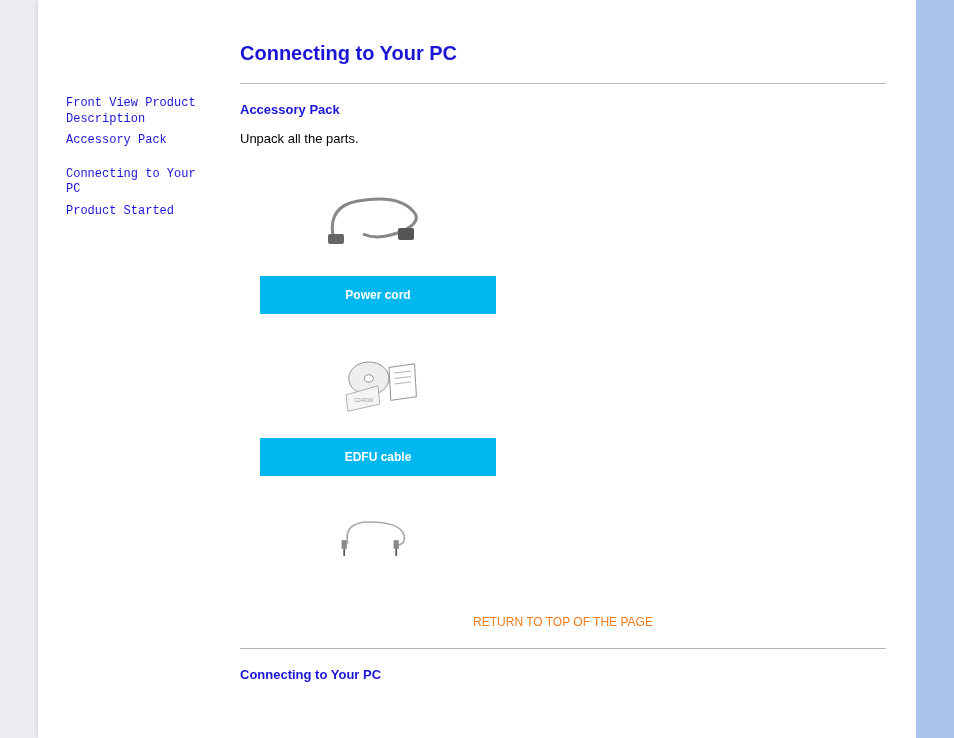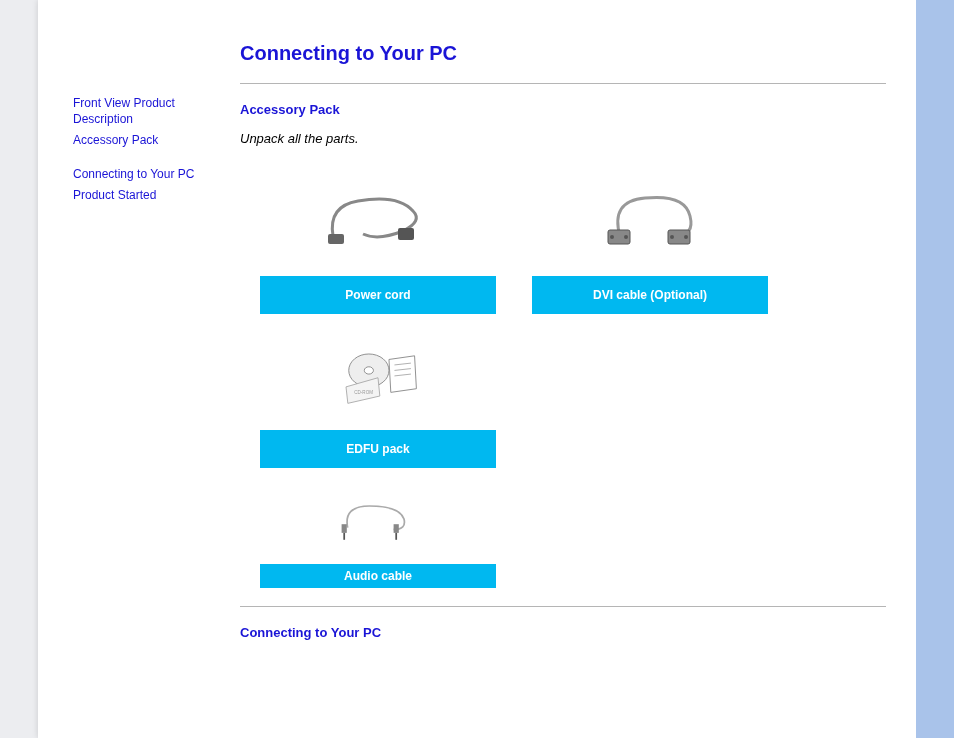--- a/index.html
+++ b/index.html
@@ -24,23 +24,24 @@
   .right-accent {
     position: absolute;
     right: 0;
     top: 0;
     width: 38px;
     height: 738px;
     background: #a9c3ea;
   }
   .sidebar {
     width: 178px;
-    padding: 96px 12px 0 35px;
+    padding: 96px 12px 0 28px;
     font-size: 12px;
     line-height: 1.3;
+    font-family: Liberation Mono, monospace;
   }
   .sidebar a {
     color: #1a14d6;
     text-decoration: none;
     display: block;
   }
   .sidebar .nav-group { margin-bottom: 18px; }
   .sidebar .nav-item { margin-bottom: 6px; }
   .main {
     flex: 1;
@@ -60,32 +61,31 @@
   .section-heading {
     color: #1a14d6;
     font-size: 13px;
     font-weight: bold;
     margin-bottom: 14px;
   }
   .body-text {
     color: #000;
     font-size: 13px;
     margin-bottom: 26px;
-    font-style: italic;
   }
   .accessory-grid {
     display: flex;
     flex-direction: column;
     gap: 0;
     padding: 0 20px;
   }
   .accessory-row {
     display: flex;
     gap: 36px;
-    margin-bottom: 12px;
+    margin-bottom: 20px;
   }
   .accessory-cell {
     width: 236px;
     display: flex;
     flex-direction: column;
     align-items: center;
   }
   .img-holder {
     height: 98px;
     width: 100%;
@@ -151,70 +151,58 @@
       <div class="accessory-row">
         <div class="accessory-cell">
           <div class="img-holder">
             <svg viewBox="0 0 120 70" width="120" height="70">
               <path d="M15 50 Q10 20 40 15 Q80 8 95 25 Q105 35 85 45 Q60 55 45 48" fill="none" stroke="#888" stroke-width="3"></path>
               <rect x="10" y="48" width="16" height="10" rx="2" fill="#666"></rect>
               <rect x="80" y="42" width="16" height="12" rx="2" fill="#555"></rect>
             </svg>
           </div>
           <div class="label-bar">Power cord</div>
-        </div>
-        <div class="accessory-cell">
-          <div class="img-holder">
-            <svg viewBox="0 0 120 70" width="120" height="70">
-              <path d="M30 50 Q20 15 55 12 Q95 8 100 30 Q105 50 85 50" fill="none" stroke="#999" stroke-width="3"></path>
-              <rect x="18" y="44" width="22" height="14" rx="2" fill="#888" stroke="#555"></rect>
-              <rect x="78" y="44" width="22" height="14" rx="2" fill="#888" stroke="#555"></rect>
-              <circle cx="22" cy="51" r="2" fill="#555"></circle>
-                <circle cx="36" cy="51" r="2" fill="#555"></circle>
-              <circle cx="82" cy="51" r="2" fill="#555"></circle>
-                <circle cx="96" cy="51" r="2" fill="#555"></circle>
-            </svg>
-          </div>
-          <div class="label-bar">DVI cable (Optional)</div>
         </div>
       </div>
 
       <div class="accessory-row">
         <div class="accessory-cell">
           <div class="img-holder">
             <svg viewBox="0 0 120 70" width="110" height="64">
               <ellipse cx="50" cy="30" rx="22" ry="18" fill="#eee" stroke="#888" stroke-width="1"></ellipse>
               <ellipse cx="50" cy="30" rx="5" ry="4" fill="#fff" stroke="#888"></ellipse>
               <path d="M25 48 L60 38 L62 58 L27 66 Z" fill="#f4f4f4" stroke="#aaa"></path>
               <text x="34" y="56" font-size="5" fill="#999">CD-ROM</text>
               <path d="M72 18 L100 14 L102 50 L74 54 Z" fill="#fff" stroke="#888"></path>
               <path d="M78 24 L96 22 M78 30 L96 28 M78 36 L96 34" stroke="#aaa" stroke-width="1"></path>
             </svg>
           </div>
-          <div class="label-bar">EDFU pack</div>
+          <div class="label-bar">EDFU cable</div>
         </div>
       </div>
 
       <div class="accessory-row">
         <div class="accessory-cell">
           <div class="img-holder" style="height:78px">
             <svg viewBox="0 0 120 60" width="110" height="52">
               <path d="M25 40 Q20 15 50 15 Q85 15 90 30 Q93 42 78 42" fill="none" stroke="#aaa" stroke-width="2"></path>
               <rect x="18" y="36" width="6" height="10" fill="#888"></rect>
               <rect x="20" y="46" width="2" height="8" fill="#555"></rect>
               <rect x="78" y="36" width="6" height="10" fill="#888"></rect>
               <rect x="80" y="46" width="2" height="8" fill="#555"></rect>
             </svg>
           </div>
-          <div class="label-bar short">Audio cable</div>
         </div>
       </div>
 
     </div>
 
+    <div class="return-link">
+      <a href="#">RETURN TO TOP OF THE PAGE</a>
+    </div>
 
     <hr class="rule">
 
     <h2 class="section-heading">Connecting to Your PC</h2>
   </main>
 
 </div>
 
 <div class="right-accent"></div>
 

